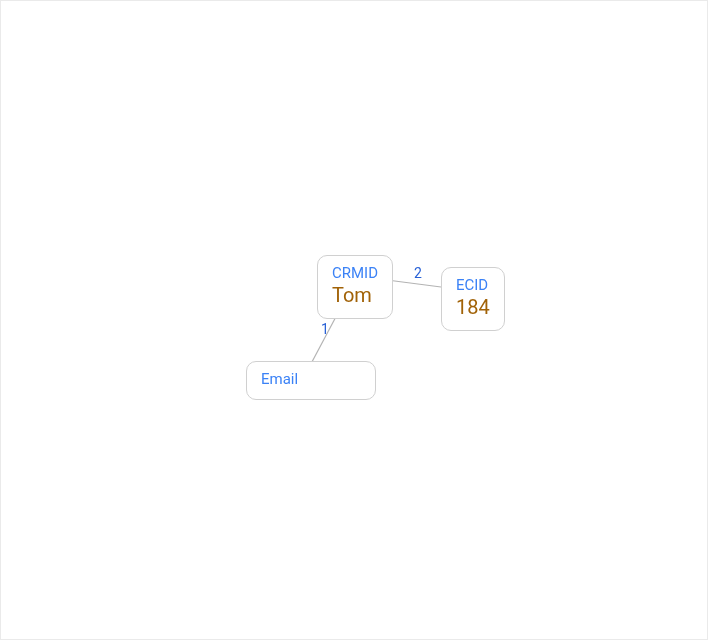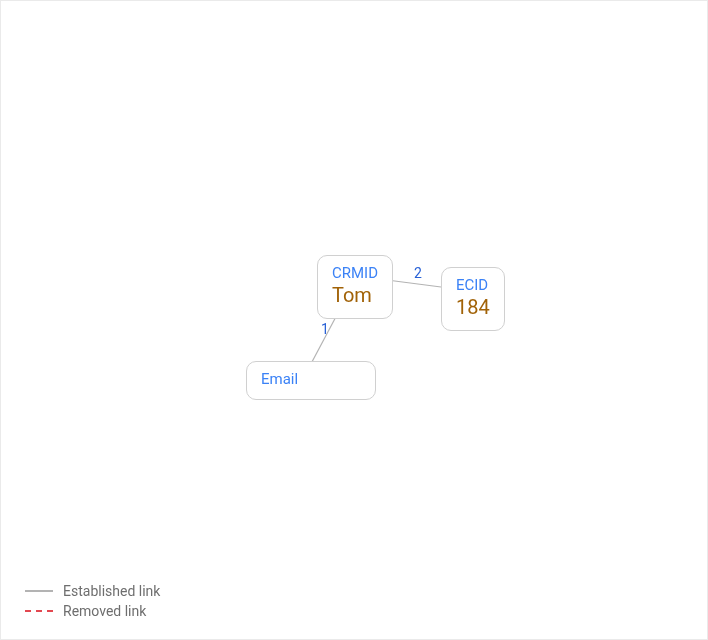--- a/index.html
+++ b/index.html
@@ -113,24 +113,14 @@
       <div class="line1">ECID</div>
       <div class="line2">184</div>
     </div>
 
     <div class="node" style="left:224px; top:360px; min-width:130px;margin-left:21px;">
       <div class="line1">Email</div>
     </div>
 
   </div>
 
-  <div class="legend">
-    <div class="legend-row">
-      <span class="legend-swatch established"></span>
-      <span>Established link</span>
-    </div>
-    <div class="legend-row">
-      <span class="legend-swatch removed"></span>
-      <span>Removed link</span>
-    </div>
-  </div>
 
 </div>
 
 </body></html>

